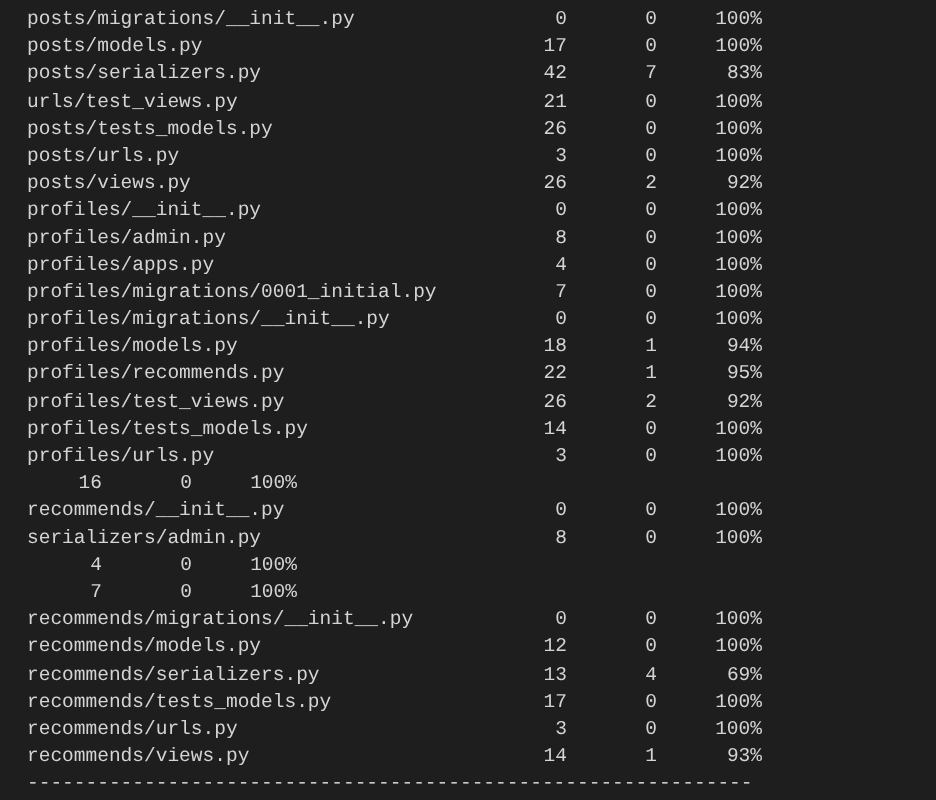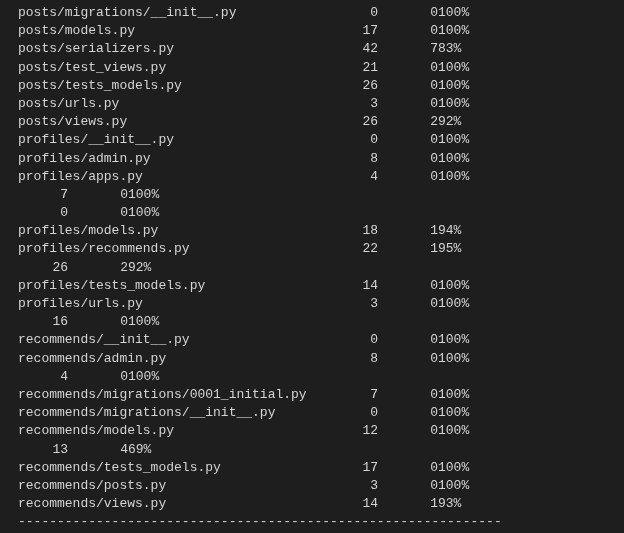--- a/index.html
+++ b/index.html
@@ -27,61 +27,62 @@
     .col-stmts {
       width: 60px;
       text-align: right;
     }
     .col-miss {
       width: 60px;
       text-align: right;
     }
     .col-cover {
       width: 70px;
+      text-align: right;
     }
     .separator {
       color: #d4d4d4;
       padding-left: 10px;
       letter-spacing: 0;
     }
     .total-row .name {
       padding-left: 10px;
     }
   </style>
 </head>
 <body>
 
 <div id="coverage-table">
     <div class="row"><span class="name">posts/migrations/__init__.py</span><span class="col-stmts">0</span><span class="col-miss">0</span><span class="col-cover">100%</span></div>
     <div class="row"><span class="name">posts/models.py</span><span class="col-stmts">17</span><span class="col-miss">0</span><span class="col-cover">100%</span></div>
     <div class="row"><span class="name">posts/serializers.py</span><span class="col-stmts">42</span><span class="col-miss">7</span><span class="col-cover">83%</span></div>
-    <div class="row"><span class="name">posts/test_views.py</span><span class="col-stmts">21</span><span class="col-miss">0</span><span class="col-cover">100%</span></div>
+    <div class="row"><span class="name">urls/test_views.py</span><span class="col-stmts">21</span><span class="col-miss">0</span><span class="col-cover">100%</span></div>
     <div class="row"><span class="name">posts/tests_models.py</span><span class="col-stmts">26</span><span class="col-miss">0</span><span class="col-cover">100%</span></div>
     <div class="row"><span class="name">posts/urls.py</span><span class="col-stmts">3</span><span class="col-miss">0</span><span class="col-cover">100%</span></div>
     <div class="row"><span class="name">posts/views.py</span><span class="col-stmts">26</span><span class="col-miss">2</span><span class="col-cover">92%</span></div>
     <div class="row"><span class="name">profiles/__init__.py</span><span class="col-stmts">0</span><span class="col-miss">0</span><span class="col-cover">100%</span></div>
     <div class="row"><span class="name">profiles/admin.py</span><span class="col-stmts">8</span><span class="col-miss">0</span><span class="col-cover">100%</span></div>
     <div class="row"><span class="name">profiles/apps.py</span><span class="col-stmts">4</span><span class="col-miss">0</span><span class="col-cover">100%</span></div>
-    <div class="row"><span class="col-stmts">7</span><span class="col-miss">0</span><span class="col-cover">100%</span></div>
-    <div class="row"><span class="col-stmts">0</span><span class="col-miss">0</span><span class="col-cover">100%</span></div>
+    <div class="row"><span class="name">profiles/migrations/0001_initial.py</span><span class="col-stmts">7</span><span class="col-miss">0</span><span class="col-cover">100%</span></div>
+    <div class="row"><span class="name">profiles/migrations/__init__.py</span><span class="col-stmts">0</span><span class="col-miss">0</span><span class="col-cover">100%</span></div>
     <div class="row"><span class="name">profiles/models.py</span><span class="col-stmts">18</span><span class="col-miss">1</span><span class="col-cover">94%</span></div>
     <div class="row"><span class="name">profiles/recommends.py</span><span class="col-stmts">22</span><span class="col-miss">1</span><span class="col-cover">95%</span></div>
-    <div class="row"><span class="col-stmts">26</span><span class="col-miss">2</span><span class="col-cover">92%</span></div>
+    <div class="row"><span class="name">profiles/test_views.py</span><span class="col-stmts">26</span><span class="col-miss">2</span><span class="col-cover">92%</span></div>
     <div class="row"><span class="name">profiles/tests_models.py</span><span class="col-stmts">14</span><span class="col-miss">0</span><span class="col-cover">100%</span></div>
     <div class="row"><span class="name">profiles/urls.py</span><span class="col-stmts">3</span><span class="col-miss">0</span><span class="col-cover">100%</span></div>
     <div class="row"><span class="col-stmts">16</span><span class="col-miss">0</span><span class="col-cover">100%</span></div>
     <div class="row"><span class="name">recommends/__init__.py</span><span class="col-stmts">0</span><span class="col-miss">0</span><span class="col-cover">100%</span></div>
-    <div class="row"><span class="name">recommends/admin.py</span><span class="col-stmts">8</span><span class="col-miss">0</span><span class="col-cover">100%</span></div>
+    <div class="row"><span class="name">serializers/admin.py</span><span class="col-stmts">8</span><span class="col-miss">0</span><span class="col-cover">100%</span></div>
     <div class="row"><span class="col-stmts">4</span><span class="col-miss">0</span><span class="col-cover">100%</span></div>
-    <div class="row"><span class="name">recommends/migrations/0001_initial.py</span><span class="col-stmts">7</span><span class="col-miss">0</span><span class="col-cover">100%</span></div>
+    <div class="row"><span class="col-stmts">7</span><span class="col-miss">0</span><span class="col-cover">100%</span></div>
     <div class="row"><span class="name">recommends/migrations/__init__.py</span><span class="col-stmts">0</span><span class="col-miss">0</span><span class="col-cover">100%</span></div>
     <div class="row"><span class="name">recommends/models.py</span><span class="col-stmts">12</span><span class="col-miss">0</span><span class="col-cover">100%</span></div>
-    <div class="row"><span class="col-stmts">13</span><span class="col-miss">4</span><span class="col-cover">69%</span></div>
+    <div class="row"><span class="name">recommends/serializers.py</span><span class="col-stmts">13</span><span class="col-miss">4</span><span class="col-cover">69%</span></div>
     <div class="row"><span class="name">recommends/tests_models.py</span><span class="col-stmts">17</span><span class="col-miss">0</span><span class="col-cover">100%</span></div>
-    <div class="row"><span class="name">recommends/posts.py</span><span class="col-stmts">3</span><span class="col-miss">0</span><span class="col-cover">100%</span></div>
+    <div class="row"><span class="name">recommends/urls.py</span><span class="col-stmts">3</span><span class="col-miss">0</span><span class="col-cover">100%</span></div>
     <div class="row"><span class="name">recommends/views.py</span><span class="col-stmts">14</span><span class="col-miss">1</span><span class="col-cover">93%</span></div>
   </div>
 
 <div class="separator">--------------------------------------------------------------</div>
 
 <div class="row total-row">
   <span class="name">TOTAL</span>
   <span class="col-stmts">756</span>
   <span class="col-miss">34</span>
   <span class="col-cover">96%</span>

